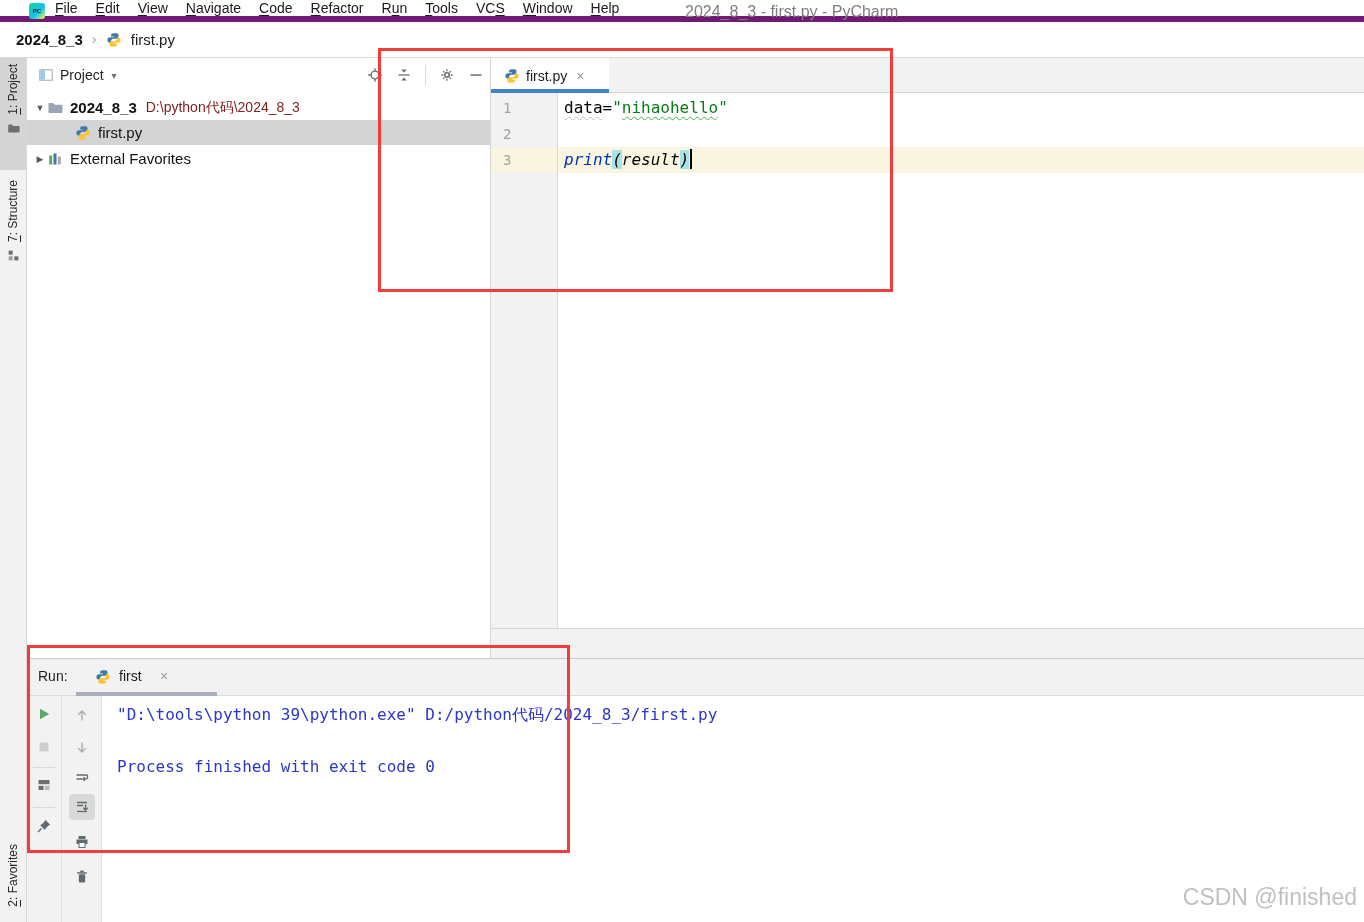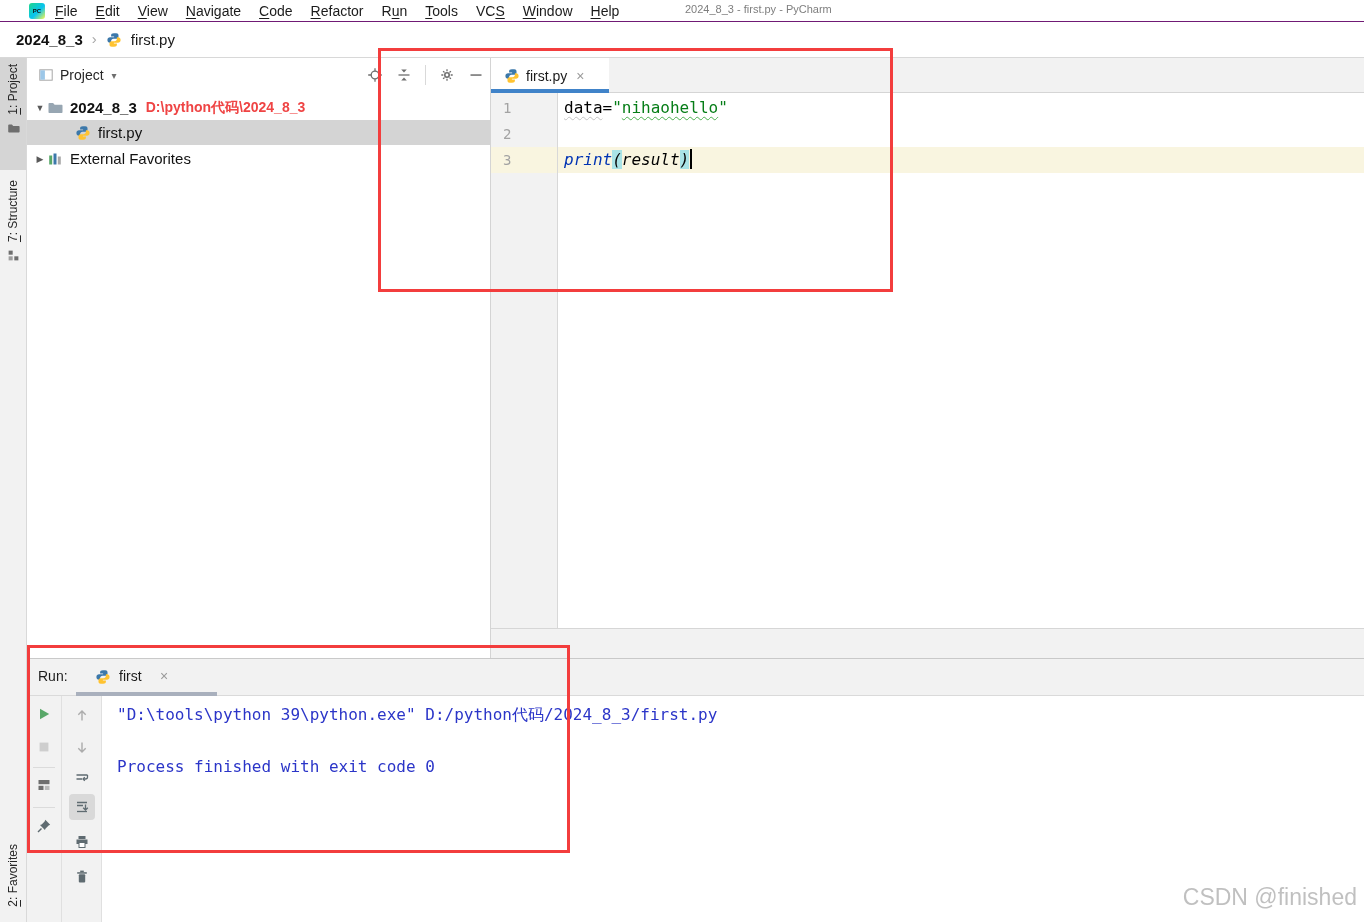--- a/index.html
+++ b/index.html
@@ -3,29 +3,29 @@
 <meta charset="utf-8">
 <style>
   html,body{margin:0;padding:0;background:#fff;}
   .screen{position:relative;width:1364px;height:922px;background:#fff;
           font-family:"Liberation Sans",sans-serif;overflow:hidden;color:#1e1e1e;}
   .screen *{box-sizing:border-box;}
   .mono{font-family:"DejaVu Sans Mono",monospace;}
 
   
   .menubar{position:absolute;left:0;top:0;width:1364px;height:22px;background:#fff;
-           border-bottom:1px solid #701a75;display:flex;align-items:center;}
+           border-bottom:6px solid #701a75;display:flex;align-items:center;}
   .pc-logo{position:absolute;left:29px;top:3px;width:16px;height:16px;border-radius:3px;
            background:linear-gradient(135deg,#21d789 0%,#07c3f2 55%,#fcf84a 100%);
            display:flex;align-items:center;justify-content:center;}
   .pc-logo span{font-size:6px;font-weight:bold;color:#111;letter-spacing:0;}
   .menu-items{display:flex;gap:18px;padding-left:55px;align-items:center;height:22px;}
   .menu-item{font-size:14px;color:#1b1b1b;cursor:default;line-height:22px;}
   .menu-item u{text-underline-offset:2px;}
-  .win-title{position:absolute;left:685px;top:3px;font-size:11px;color:#7e7e7e;}
+  .win-title{position:absolute;left:685px;top:3px;font-size:16px;color:#7e7e7e;}
 
   
   .breadcrumbs{position:absolute;left:0;top:22px;width:1364px;height:36px;background:#fff;
                border-bottom:1px solid #d8d8d8;display:flex;align-items:center;padding-left:16px;gap:9px;}
   .bc-project{font-size:15px;font-weight:bold;color:#111;}
   .bc-chevron{font-size:15px;color:#a8a8a8;margin-top:-2px;}
   .bc-icon{display:inline-flex;width:16px;height:16px;}
   .bc-file{font-size:15px;color:#1b1b1b;}
 
   
@@ -48,21 +48,21 @@
   .pp-actions{position:absolute;right:6px;top:0;height:34px;display:flex;align-items:center;gap:13px;}
   .pp-actions .ph-btn{display:inline-flex;cursor:default;}
   .pp-actions .ph-div{width:1px;height:20px;background:#d9d9d9;}
   .pp-tree{position:absolute;left:0;top:37px;right:0;bottom:0;}
   .tree-row{position:absolute;left:0;right:0;height:25px;display:flex;align-items:center;font-size:15px;white-space:nowrap;}
   .tree-row.sel{background:#d4d4d4;}
   .twisty{width:14px;font-size:9px;color:#595959;text-align:center;flex:0 0 14px;}
   .t-icon{display:inline-flex;width:16px;height:16px;margin-right:7px;flex:0 0 16px;}
   .t-name{color:#111;}
   .t-name.b{font-weight:bold;}
-  .t-path{color:#ef4444;margin-left:9px;font-size:14px;font-weight:bold;}
+  .t-path{color:#7f1d1d;margin-left:9px;font-size:14px;}
 
   
   .tabbar{position:absolute;left:491px;top:58px;width:873px;height:35px;background:#f2f2f2;
           border-bottom:1px solid #d5d5d5;}
   .ed-tab{position:absolute;left:0;top:0;width:118px;height:35px;background:#fff;display:flex;
           align-items:center;padding-left:13px;cursor:default;}
   .ed-tab .t-icon{margin-right:6px;}
   .ed-tab-label{font-size:14px;color:#1b1b1b;}
   .tab-close{font-size:14px;color:#9a9a9a;margin-left:9px;}
   .ed-tab-underline{position:absolute;left:0;top:31px;width:118px;height:4px;

